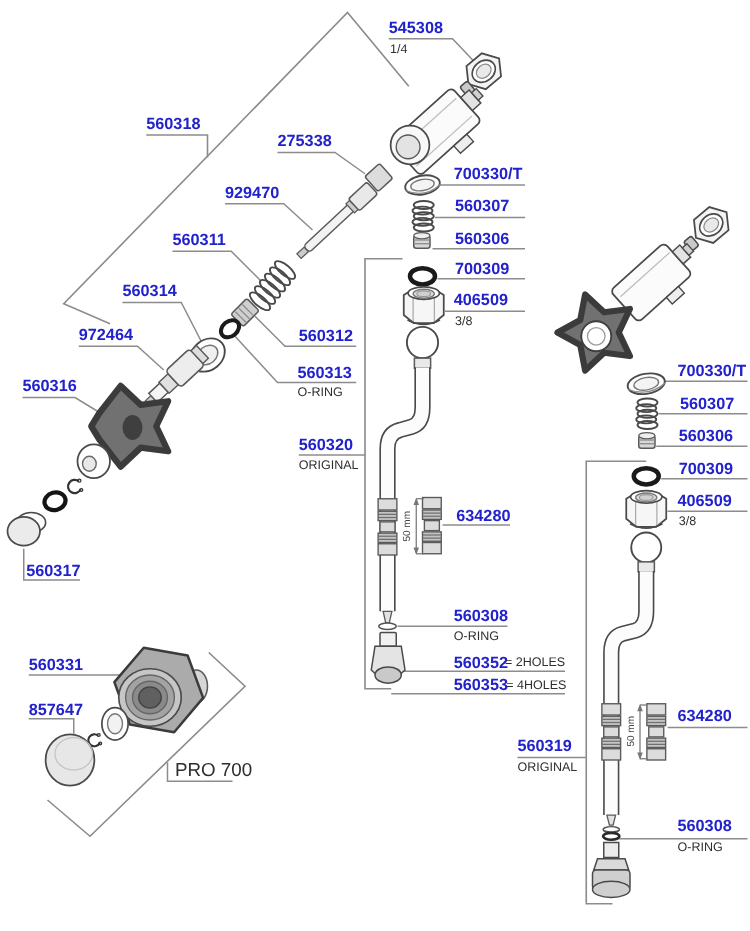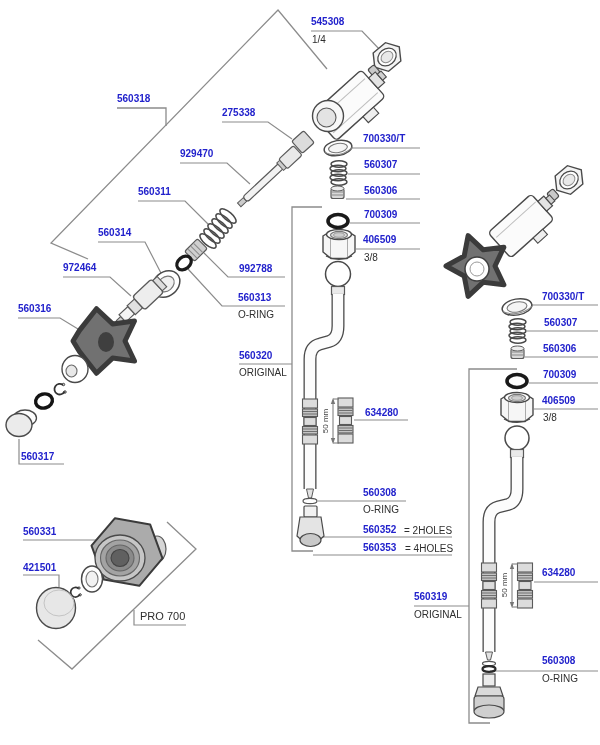--- a/index.html
+++ b/index.html
@@ -1,21 +1,21 @@
 <!DOCTYPE html>
 <html><head>
 <meta charset="utf-8">
 <style>
   html,body{margin:0;padding:0;background:#fff;}
   #stage{position:relative;width:600px;height:745px;background:#ffffff;overflow:hidden;
          font-family:"Liberation Sans",sans-serif;}
   #art{position:absolute;left:0;top:0;}
-  .lbl{position:absolute;color:#2222cc;font-weight:bold;font-size:10px;line-height:13px;white-space:nowrap;z-index:5;}
+  .lbl{position:absolute;color:#2222cc;font-weight:bold;font-size:13px;line-height:13px;white-space:nowrap;z-index:5;}
   .sub{position:absolute;color:#2e2e2e;font-size:10px;line-height:11px;white-space:nowrap;z-index:5;}
-  .model{position:absolute;color:#2e2e2e;font-size:11px;line-height:13px;white-space:nowrap;z-index:5;}
+  .model{position:absolute;color:#2e2e2e;font-size:15px;line-height:13px;white-space:nowrap;z-index:5;}
 </style>
 </head>
 <body>
 
 <div id="stage">
 
 <svg id="art" width="600" height="745" viewBox="0 0 600 745">
 
   <g stroke="#8c8c8c" stroke-width="1.3" fill="none">
     <polyline points="327,69 278,10 51,243 88,259"></polyline>
@@ -326,37 +326,37 @@
   <div class="lbl" style="left:222px;top:106px">275338</div>
   <div class="lbl" style="left:363px;top:132px">700330/T</div>
   <div class="lbl" style="left:364px;top:158px">560307</div>
   <div class="lbl" style="left:364px;top:184px">560306</div>
   <div class="lbl" style="left:364px;top:208px">700309</div>
   <div class="lbl" style="left:363px;top:233px">406509</div>
   <div class="sub" style="left:364px;top:252px">3/8</div>
   <div class="lbl" style="left:180px;top:147px">929470</div>
   <div class="lbl" style="left:138px;top:185px">560311</div>
   <div class="lbl" style="left:98px;top:226px">560314</div>
-  <div class="lbl" style="left:239px;top:262px">992788</div>
+  <div class="lbl" style="left:239px;top:262px">560312</div>
   <div class="lbl" style="left:238px;top:291px">560313</div>
   <div class="sub" style="left:238px;top:309px">O-RING</div>
   <div class="lbl" style="left:63px;top:261px">972464</div>
   <div class="lbl" style="left:18px;top:302px">560316</div>
   <div class="lbl" style="left:239px;top:349px">560320</div>
   <div class="sub" style="left:239px;top:367px">ORIGINAL</div>
   <div class="lbl" style="left:21px;top:450px">560317</div>
   <div class="lbl" style="left:365px;top:406px">634280</div>
   <div class="lbl" style="left:363px;top:486px">560308</div>
   <div class="sub" style="left:363px;top:504px">O-RING</div>
   <div class="lbl" style="left:363px;top:523px">560352</div>
   <div class="sub" style="left:404px;top:525px">= 2HOLES</div>
   <div class="lbl" style="left:363px;top:541px">560353</div>
   <div class="sub" style="left:405px;top:543px">= 4HOLES</div>
   <div class="lbl" style="left:23px;top:525px">560331</div>
-  <div class="lbl" style="left:23px;top:561px">421501</div>
+  <div class="lbl" style="left:23px;top:561px">857647</div>
   <div class="model" style="left:140px;top:610px">PRO 700</div>
   <div class="lbl" style="left:542px;top:290px">700330/T</div>
   <div class="lbl" style="left:544px;top:316px">560307</div>
   <div class="lbl" style="left:543px;top:342px">560306</div>
   <div class="lbl" style="left:543px;top:368px">700309</div>
   <div class="lbl" style="left:542px;top:394px">406509</div>
   <div class="sub" style="left:543px;top:412px">3/8</div>
   <div class="lbl" style="left:542px;top:566px">634280</div>
   <div class="lbl" style="left:414px;top:590px">560319</div>
   <div class="sub" style="left:414px;top:609px">ORIGINAL</div>

